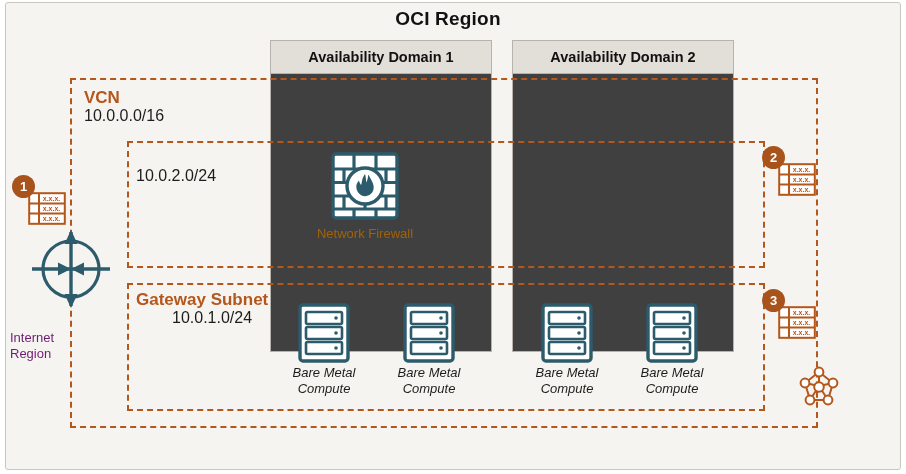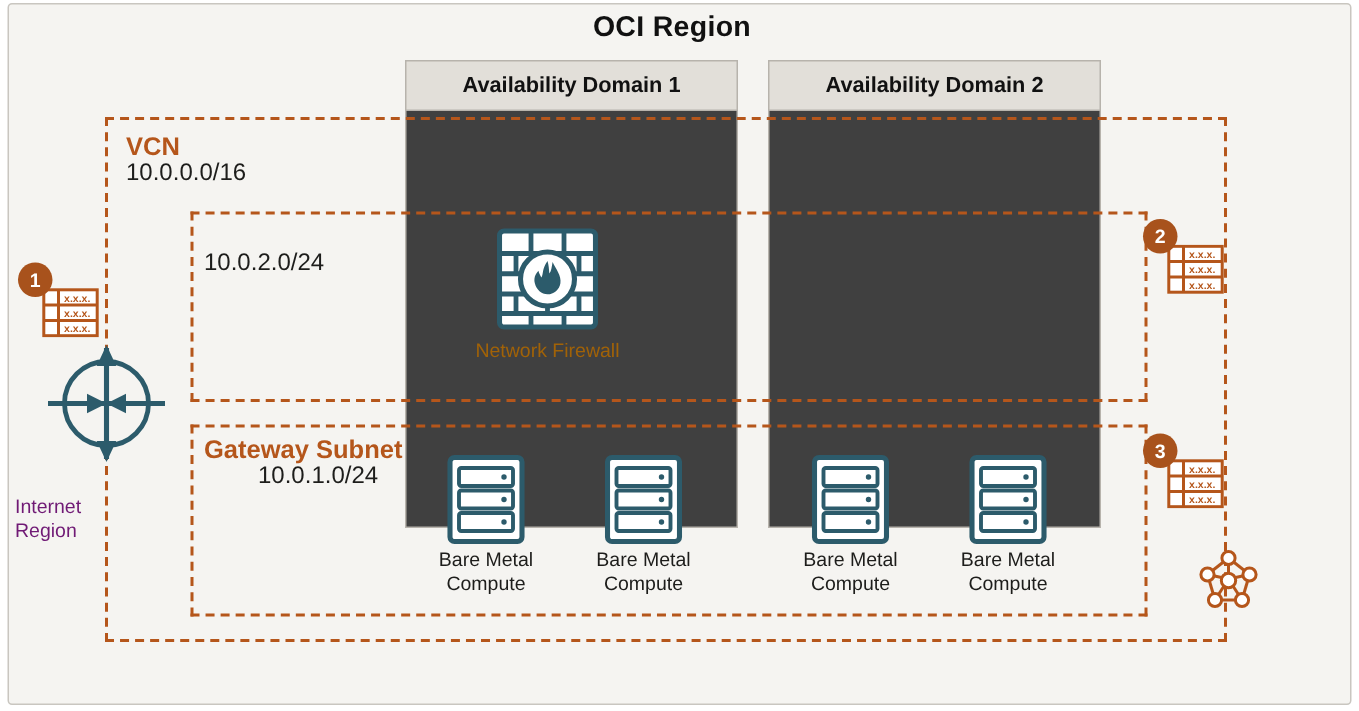--- a/index.html
+++ b/index.html
@@ -86,21 +86,21 @@
   }
 
   
   #fw-icon{position:absolute;left:331px;top:152px;width:68px;height:68px;}
   #fw-caption{
     position:absolute;left:295px;top:226px;width:140px;
     text-align:center;font-size:13px;color:#a16207;line-height:16px;
   }
 
   
-  .bm{position:absolute;width:74px;height:110px;}
+  .bm{position:absolute;width:74px;height:110px;font-style:italic;}
   .bm .bm-icon{position:absolute;left:11px;top:0;width:52px;height:60px;}
   .bm .bm-caption{
     position:absolute;left:-10px;top:62px;width:94px;
     text-align:center;font-size:13px;color:#1d1d1b;line-height:16px;
   }
   #bm1{left:287px;top:303px;}
   #bm2{left:392px;top:303px;}
   #bm3{left:530px;top:303px;}
   #bm4{left:635px;top:303px;}
 

